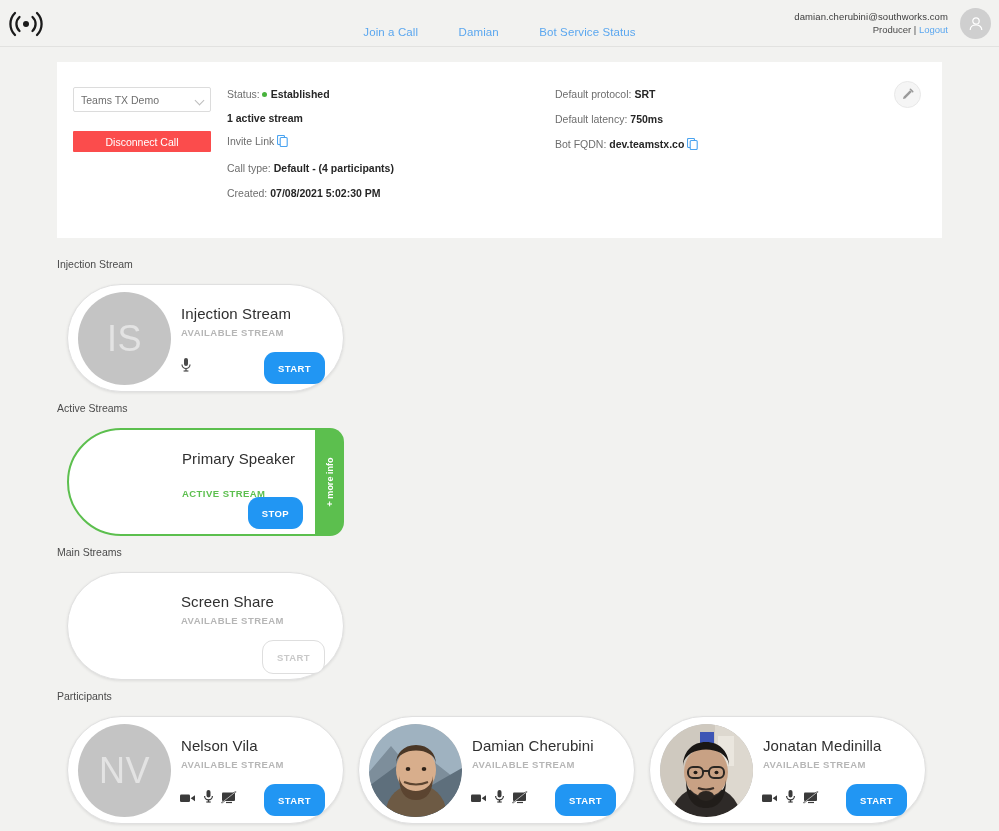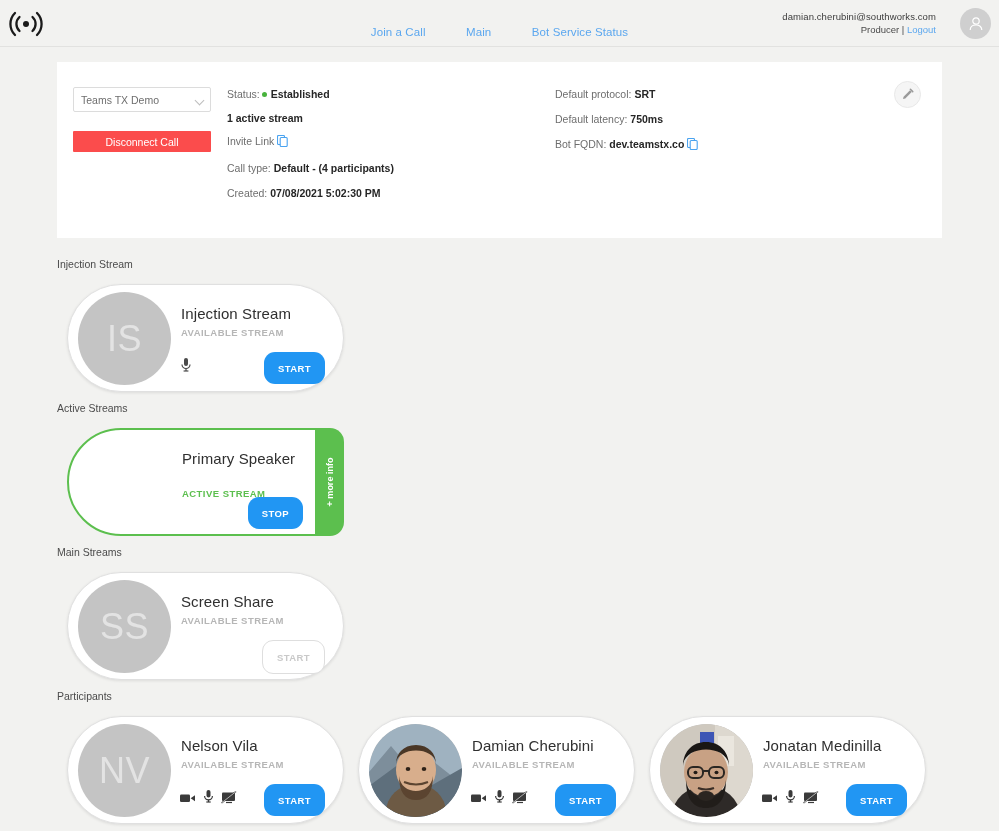--- a/index.html
+++ b/index.html
@@ -27,21 +27,21 @@
   }
   .topnav a {
     color: #5ba7ef;
     font-size: 11.5px;
     text-decoration: none;
     margin: 0 18px;
     letter-spacing: .1px;
   }
   .userblock {
     position: absolute; right: 8px; top: 8px;
-    display: flex; align-items: center; gap: 24px;
+    display: flex; align-items: center; gap: 12px;
   }
   .usertext { text-align: right; line-height: 1.35; }
   .useremail { font-size: 9.5px; color: #3c3c3c; letter-spacing: .1px; }
   .userrole  { font-size: 9.5px; color: #4a4a4a; }
   .userrole a { color: #5ba7ef; text-decoration: none; }
   .avatar-circle {
     width: 31px; height: 31px; border-radius: 50%;
     background: #cfcfcf;
     display: flex; align-items: center; justify-content: center;
   }
@@ -188,21 +188,21 @@
       <circle cx="18" cy="18" r="3" fill="#1a1a1a"></circle>
       <path d="M11.5 11 A9.5 9.5 0 0 0 11.5 25" stroke="#1a1a1a" stroke-width="2.3" fill="none" stroke-linecap="round"></path>
       <path d="M24.5 11 A9.5 9.5 0 0 1 24.5 25" stroke="#1a1a1a" stroke-width="2.3" fill="none" stroke-linecap="round"></path>
       <path d="M7 7 A15.5 15.5 0 0 0 7 29" stroke="#1a1a1a" stroke-width="2.3" fill="none" stroke-linecap="round"></path>
       <path d="M29 7 A15.5 15.5 0 0 1 29 29" stroke="#1a1a1a" stroke-width="2.3" fill="none" stroke-linecap="round"></path>
     </svg>
   </div>
 
   <nav class="topnav">
     <a href="#">Join a Call</a>
-    <a href="#">Main</a>
+    <a href="#">Damian</a>
     <a href="#">Bot Service Status</a>
   </nav>
 
   <div class="userblock">
     <div class="usertext">
       <div class="useremail">damian.cherubini@southworks.com</div>
       <div class="userrole"><span>Producer</span><span> | </span><a href="#">Logout</a></div>
     </div>
     <div class="avatar-circle">
       <svg width="18" height="18" viewBox="0 0 18 18">
@@ -292,23 +292,20 @@
   <div class="card-sub on">ACTIVE STREAM</div>
   <button class="pill stop">STOP</button>
   <div class="more-info-strip">
     <span>+ more info</span>
   </div>
 </div>
 
 <div class="section-label" style="top:546px">Main Streams</div>
 
 <div class="card" style="left:67px; top:572px">
-  <div class="card-avatar">
-      <span>SS</span>
-    </div>
   <div class="card-title">Screen Share</div>
   <div class="card-sub">AVAILABLE STREAM</div>
   <button class="pill disabled">START</button>
 </div>
 
 <div class="section-label" style="top:690px">Participants</div>
 
 <div class="card" style="left:67px; top:716px">
   <div class="card-avatar">
       <span>NV</span>

